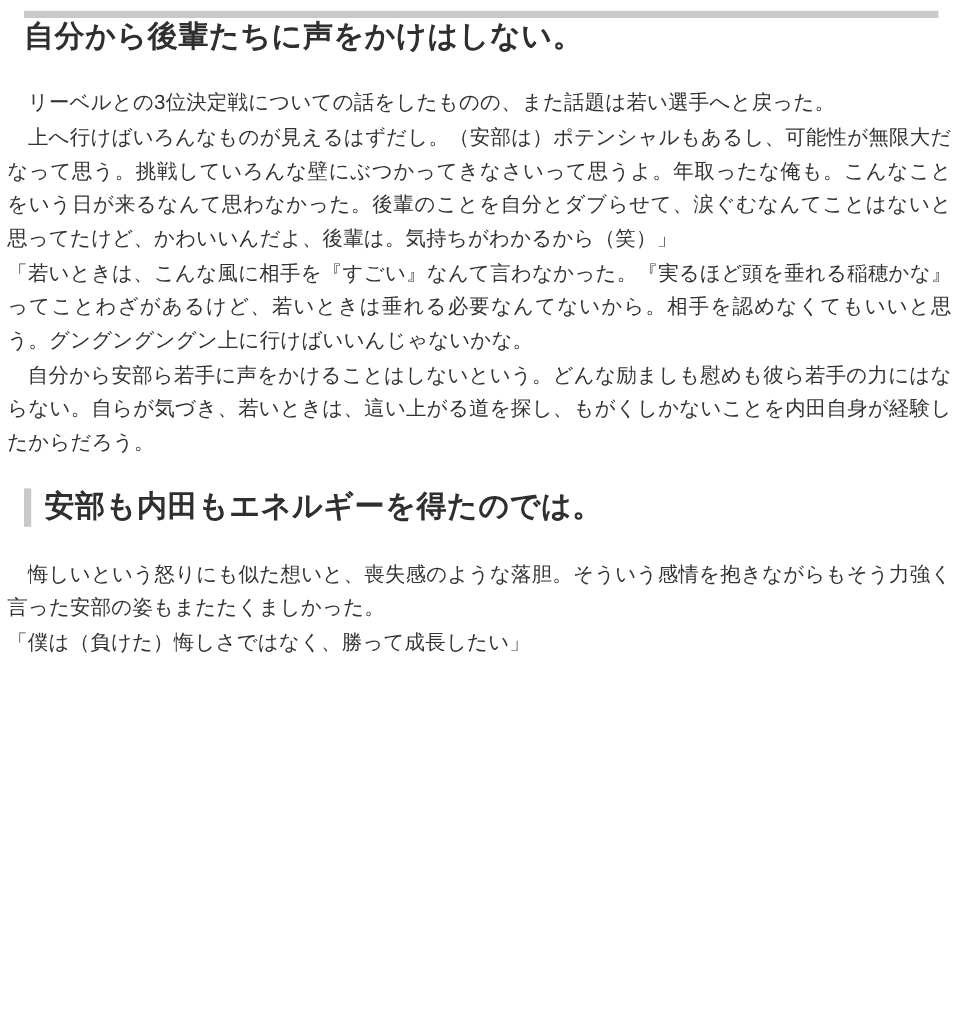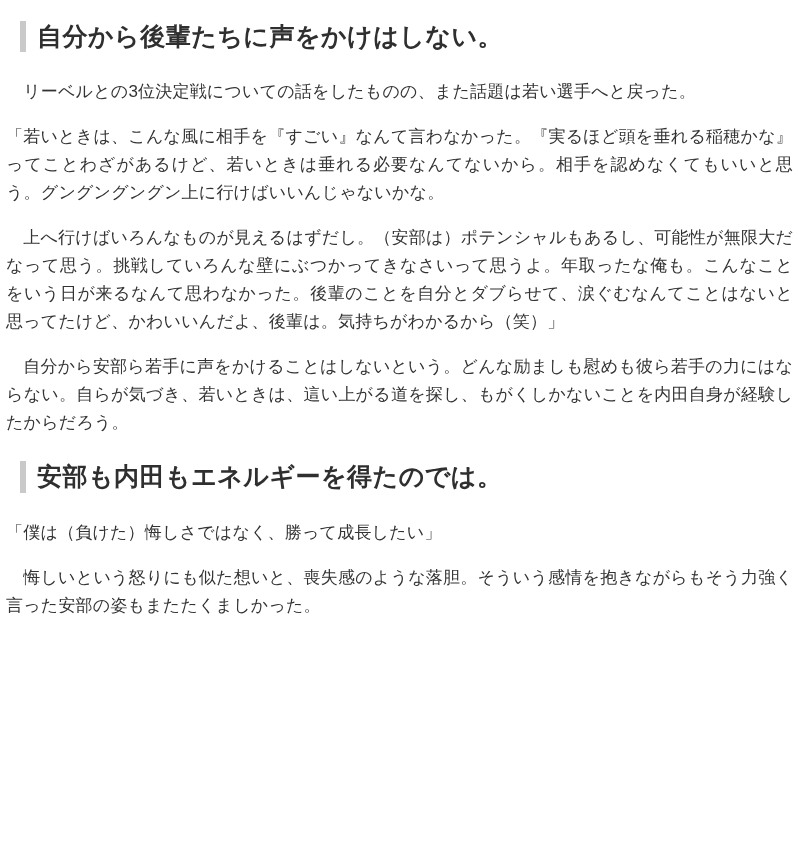--- a/index.html
+++ b/index.html
@@ -21,52 +21,53 @@
     display: flex;
     align-items: stretch;
     margin: 24px 0 26px 14px;
     font-size: 25px;
     font-weight: bold;
     line-height: 1.25;
     color: #2f2f2f;
     letter-spacing: 0.5px;
   }
   .section-heading:first-child {
-    margin-top: 12px;
+    margin-top: 0;
+    flex-direction: column;
   }
   .heading-accent-bar {
     flex: 0 0 6px;
     background: #c9c9c9;
     margin-right: 11px;
   }
   .paragraph {
-    margin: 17px 0;
+    margin: 1px 0;
     font-size: 17px;
     line-height: 28px;
     color: #333333;
     letter-spacing: 0.2px;
     text-align: justify;
     word-break: break-all;
     overflow-wrap: break-word;
   }
 </style>
 </head>
 <body>
 
 <div class="article">
 
   <h2 class="section-heading">
     <span class="heading-accent-bar"></span>
     <span>自分から後輩たちに声をかけはしない。</span>
   </h2>
   <p class="paragraph">　リーベルとの3位決定戦についての話をしたものの、また話題は若い選手へと戻った。</p>
+  <p class="paragraph">　上へ行けばいろんなものが見えるはずだし。（安部は）ポテンシャルもあるし、可能性が無限大だなって思う。挑戦していろんな壁にぶつかってきなさいって思うよ。年取ったな俺も。こんなことをいう日が来るなんて思わなかった。後輩のことを自分とダブらせて、涙ぐむなんてことはないと思ってたけど、かわいいんだよ、後輩は。気持ちがわかるから（笑）」</p>
   <p class="paragraph">「若いときは、こんな風に相手を『すごい』なんて言わなかった。『実るほど頭を垂れる稲穂かな』ってことわざがあるけど、若いときは垂れる必要なんてないから。相手を認めなくてもいいと思う。グングングングン上に行けばいいんじゃないかな。</p>
-  <p class="paragraph">　上へ行けばいろんなものが見えるはずだし。（安部は）ポテンシャルもあるし、可能性が無限大だなって思う。挑戦していろんな壁にぶつかってきなさいって思うよ。年取ったな俺も。こんなことをいう日が来るなんて思わなかった。後輩のことを自分とダブらせて、涙ぐむなんてことはないと思ってたけど、かわいいんだよ、後輩は。気持ちがわかるから（笑）」</p>
   <p class="paragraph">　自分から安部ら若手に声をかけることはしないという。どんな励ましも慰めも彼ら若手の力にはならない。自らが気づき、若いときは、這い上がる道を探し、もがくしかないことを内田自身が経験したからだろう。</p>
 
   <h2 class="section-heading">
     <span class="heading-accent-bar"></span>
     <span>安部も内田もエネルギーを得たのでは。</span>
   </h2>
+  <p class="paragraph">　悔しいという怒りにも似た想いと、喪失感のような落胆。そういう感情を抱きながらもそう力強く言った安部の姿もまたたくましかった。</p>
   <p class="paragraph">「僕は（負けた）悔しさではなく、勝って成長したい」</p>
-  <p class="paragraph">　悔しいという怒りにも似た想いと、喪失感のような落胆。そういう感情を抱きながらもそう力強く言った安部の姿もまたたくましかった。</p>
 
 </div>
 
 </body></html>

